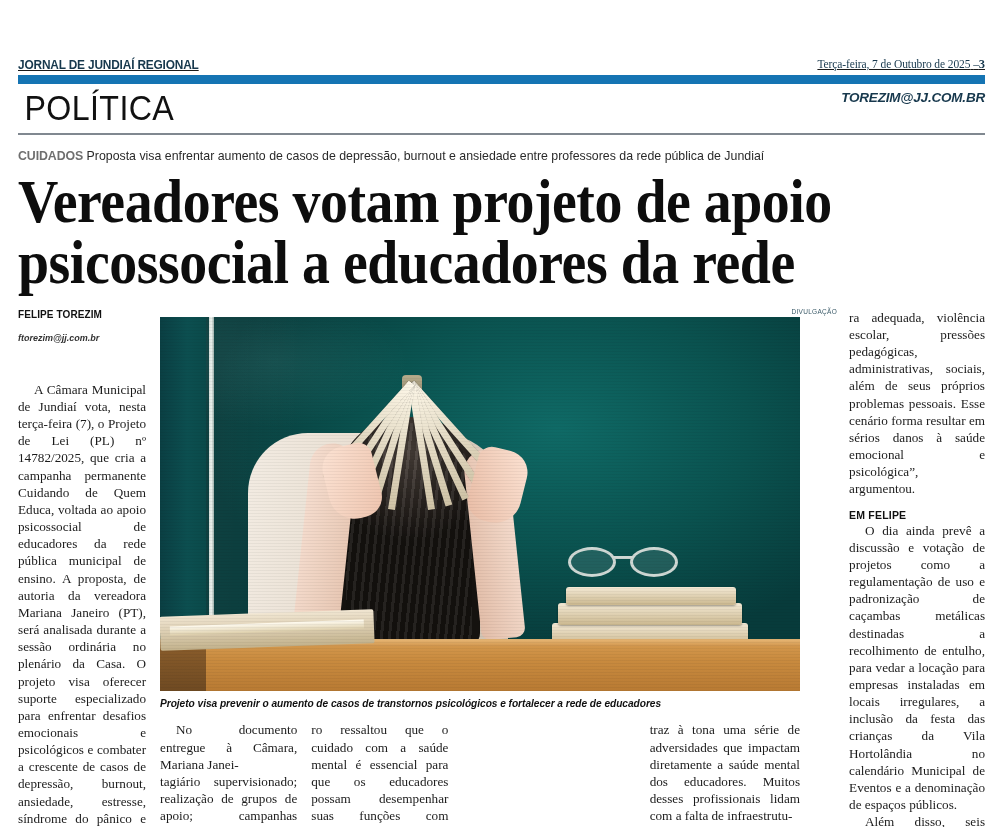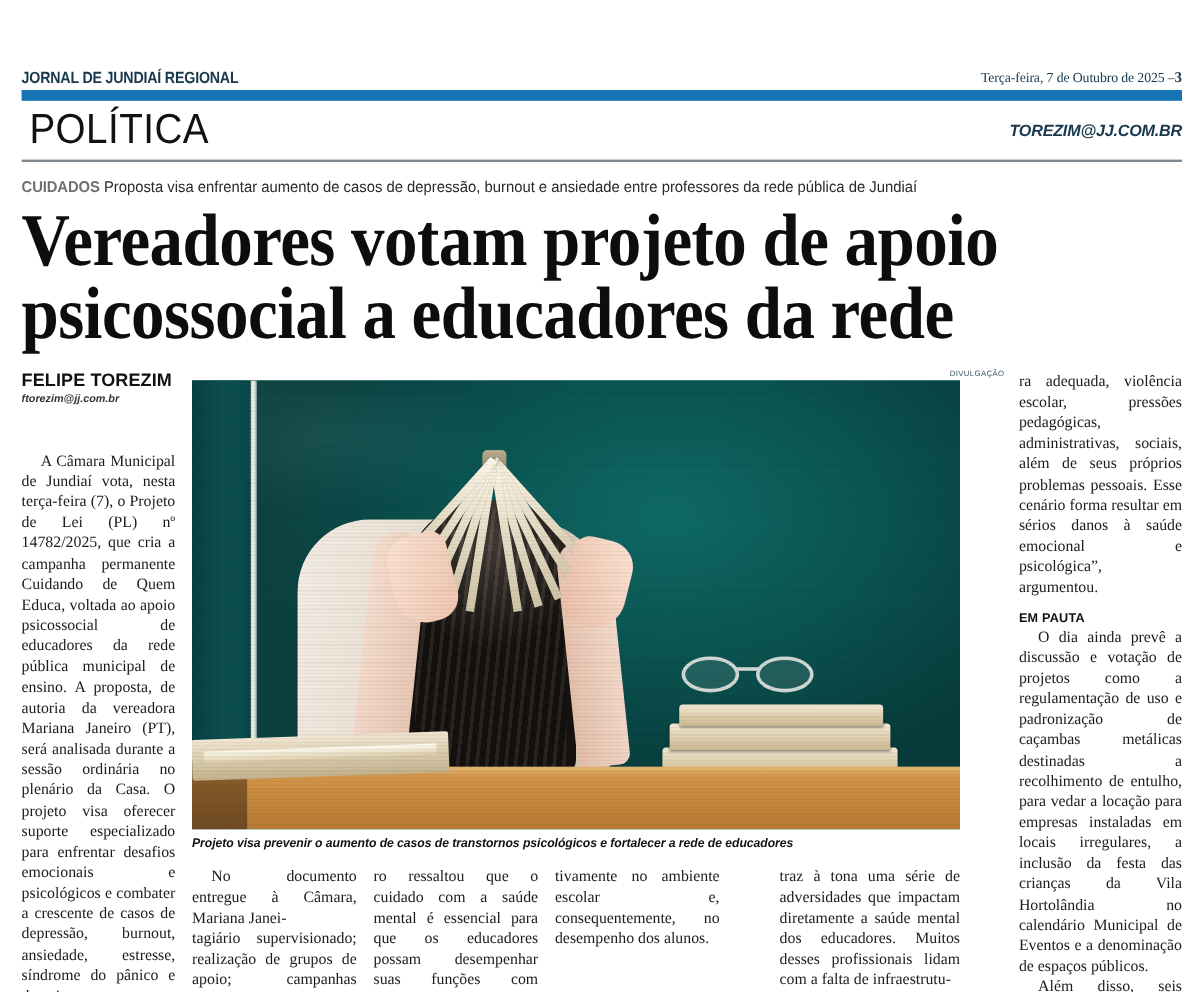--- a/index.html
+++ b/index.html
@@ -22,20 +22,21 @@
     padding: 0 18px;
   }
 
   
   .masthead {
     display: flex;
     align-items: flex-end;
     justify-content: space-between;
     padding-top: 17px;
     padding-bottom: 3px;
+    text-decoration: underline;
   }
   .masthead-title {
     font-family: "Liberation Sans", sans-serif;
     font-weight: 700;
     font-size: 13.5px;
     letter-spacing: -0.2px;
     transform: scaleX(0.88);
     transform-origin: left bottom;
     color: #17384d;
   }
@@ -53,21 +54,21 @@
   }
   .blue-bar {
     height: 9px;
     background: #1574b3;
     margin-bottom: 2px;
   }
 
   
   .section-band {
     display: flex;
-    align-items: center;
+    align-items: flex-start;
     justify-content: space-between;
     padding-top: 4px;
   }
   .section-name {
     font-family: "Liberation Sans", sans-serif;
     font-weight: 400;
     font-size: 35px;
     letter-spacing: 0.4px;
     transform: scaleX(0.92);
     transform-origin: left baseline;
@@ -140,31 +141,31 @@
     box-sizing: border-box;
   }
   .col-right {
     width: 167px;
     padding-left: 12px;
   }
 
   .byline-name {
     font-family: "Liberation Sans", sans-serif;
     font-weight: 700;
-    font-size: 15px;
+    font-size: 10px;
     letter-spacing: 0.1px;
     color: #111;
   }
   .byline-mail {
     font-family: "Liberation Sans", sans-serif;
     font-style: italic;
     font-weight: 700;
     font-size: 9px;
     color: #333;
-    margin-top: 1px;
+    margin-top: 13px;
   }
 
   p.body-text {
     font-family: "Liberation Serif", serif;
     font-size: 13.2px;
     line-height: 1.30;
     text-align: justify;
     text-indent: 16px;
     margin: 0;
     color: #1b1b1b;
@@ -498,31 +499,30 @@
 
         <div class="lower">
           <div class="col-s">
             <p class="body-text">No documento entregue à Câmara, Mariana Janei-</p>
             <p class="body-text nofirst">tagiário supervisionado; realização de grupos de apoio; campanhas informativas temáticas, entre outros.</p>
           </div>
           <div class="col-s">
             <p class="body-text nofirst">ro ressaltou que o cuidado com a saúde mental é essencial para que os educadores possam desempenhar suas funções com qualidade e equilíbrio, refletindo posi-</p>
           </div>
           <div class="col-s">
-            <p class="body-text nofirst">tivamente no ambiente escolar e, consequentemente, no desempenho dos alunos.</p>
           </div>
           <div class="col-s">
             <p class="body-text nofirst">traz à tona uma série de adversidades que impactam diretamente a saúde mental dos educadores. Muitos desses profissionais lidam com a falta de infraestrutu-</p>
           </div>
         </div>
       </div>
 
       <div class="col col-right">
         <p class="body-text nofirst">ra adequada, violência escolar, pressões pedagógicas, administrativas, sociais, além de seus próprios problemas pessoais. Esse cenário forma resultar em sérios danos à saúde emocional e psicológica”, argumentou.</p>
-        <div class="subhead">EM PAUTA</div>
+        <div class="subhead">EM FELIPE</div>
         <p class="body-text">O dia ainda prevê a discussão e votação de projetos como a regulamentação de uso e padronização de caçambas metálicas destinadas a recolhimento de entulho, para vedar a locação para empresas instaladas em locais irregulares, a inclusão da festa das crianças da Vila Hortolândia no calendário Municipal de Eventos e a denominação de espaços públicos.</p>
         <p class="body-text">Além disso, seis moções devem ser votadas. Dentre elas, a de apelo ao Governo do Estado de São Paulo para reforma emergencial da ETEC Vasco Antônio Venchiarutti.</p>
 
       </div>
 
     </div>
   </div>
 </div>
 
 </body></html>

